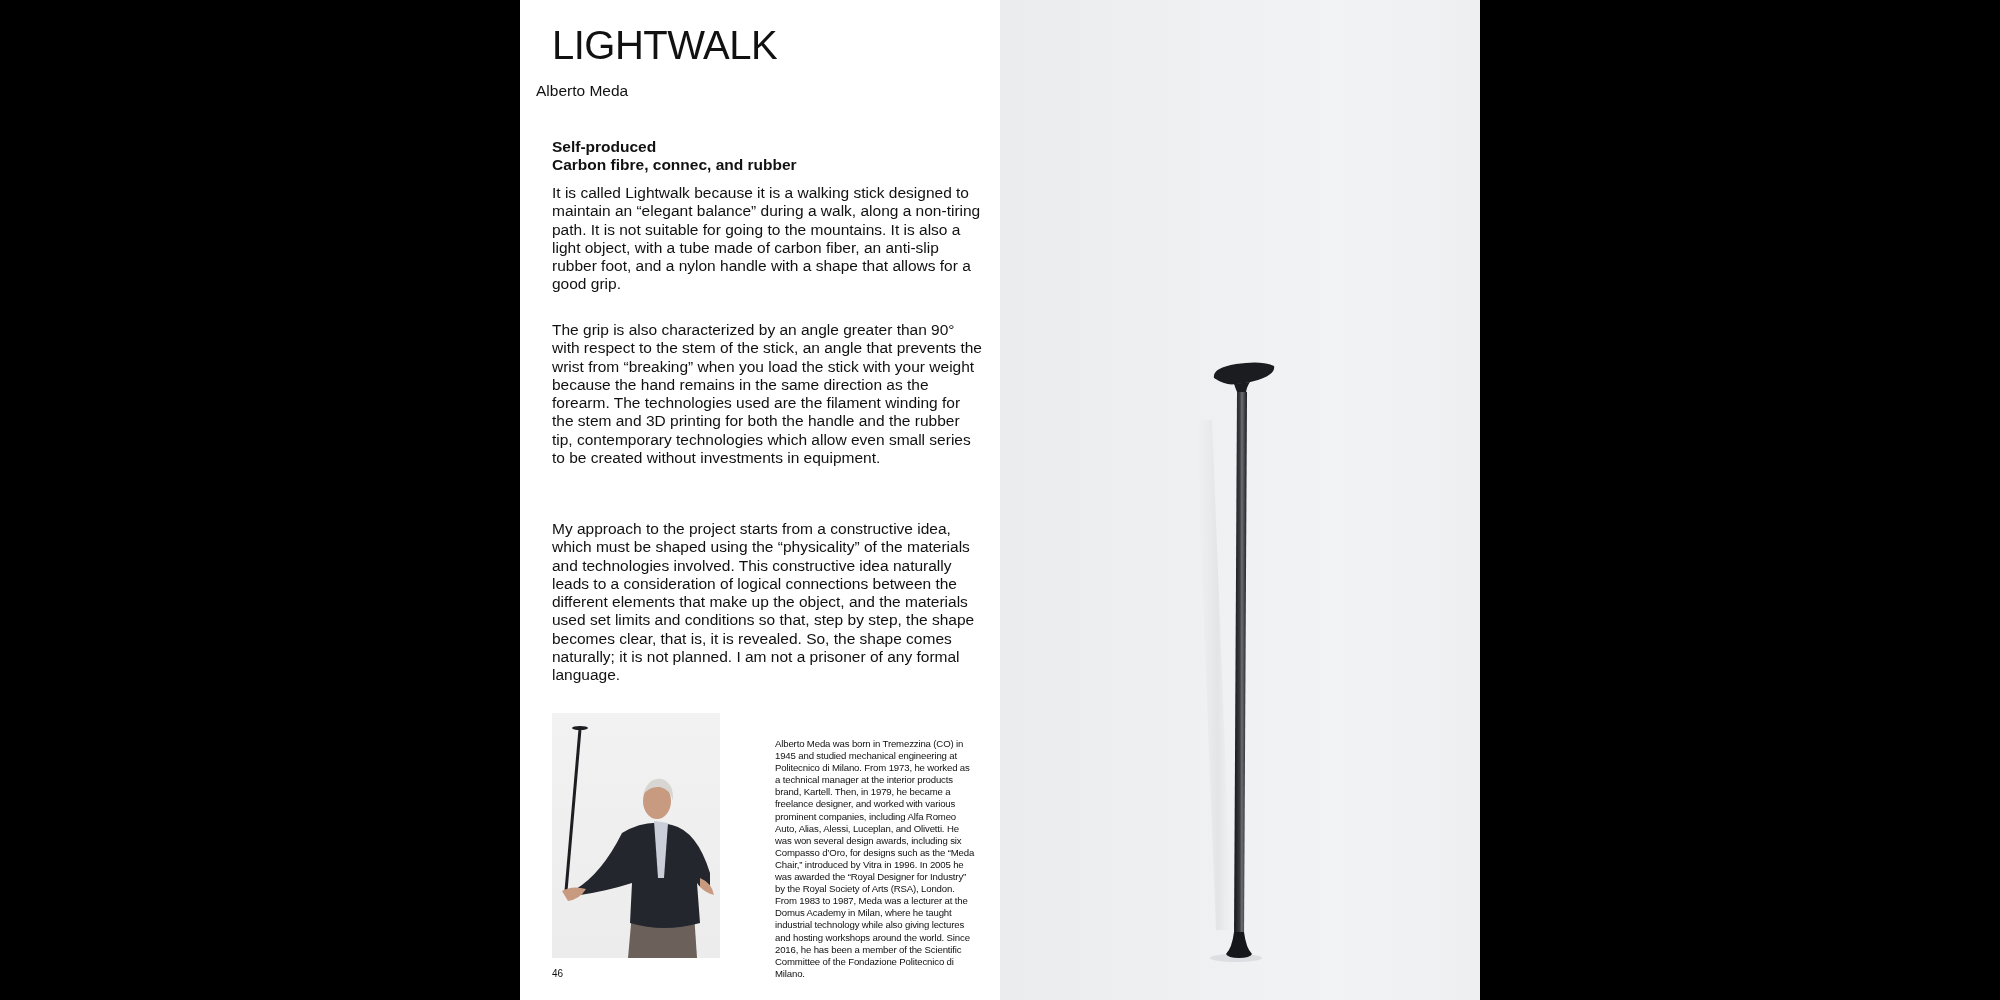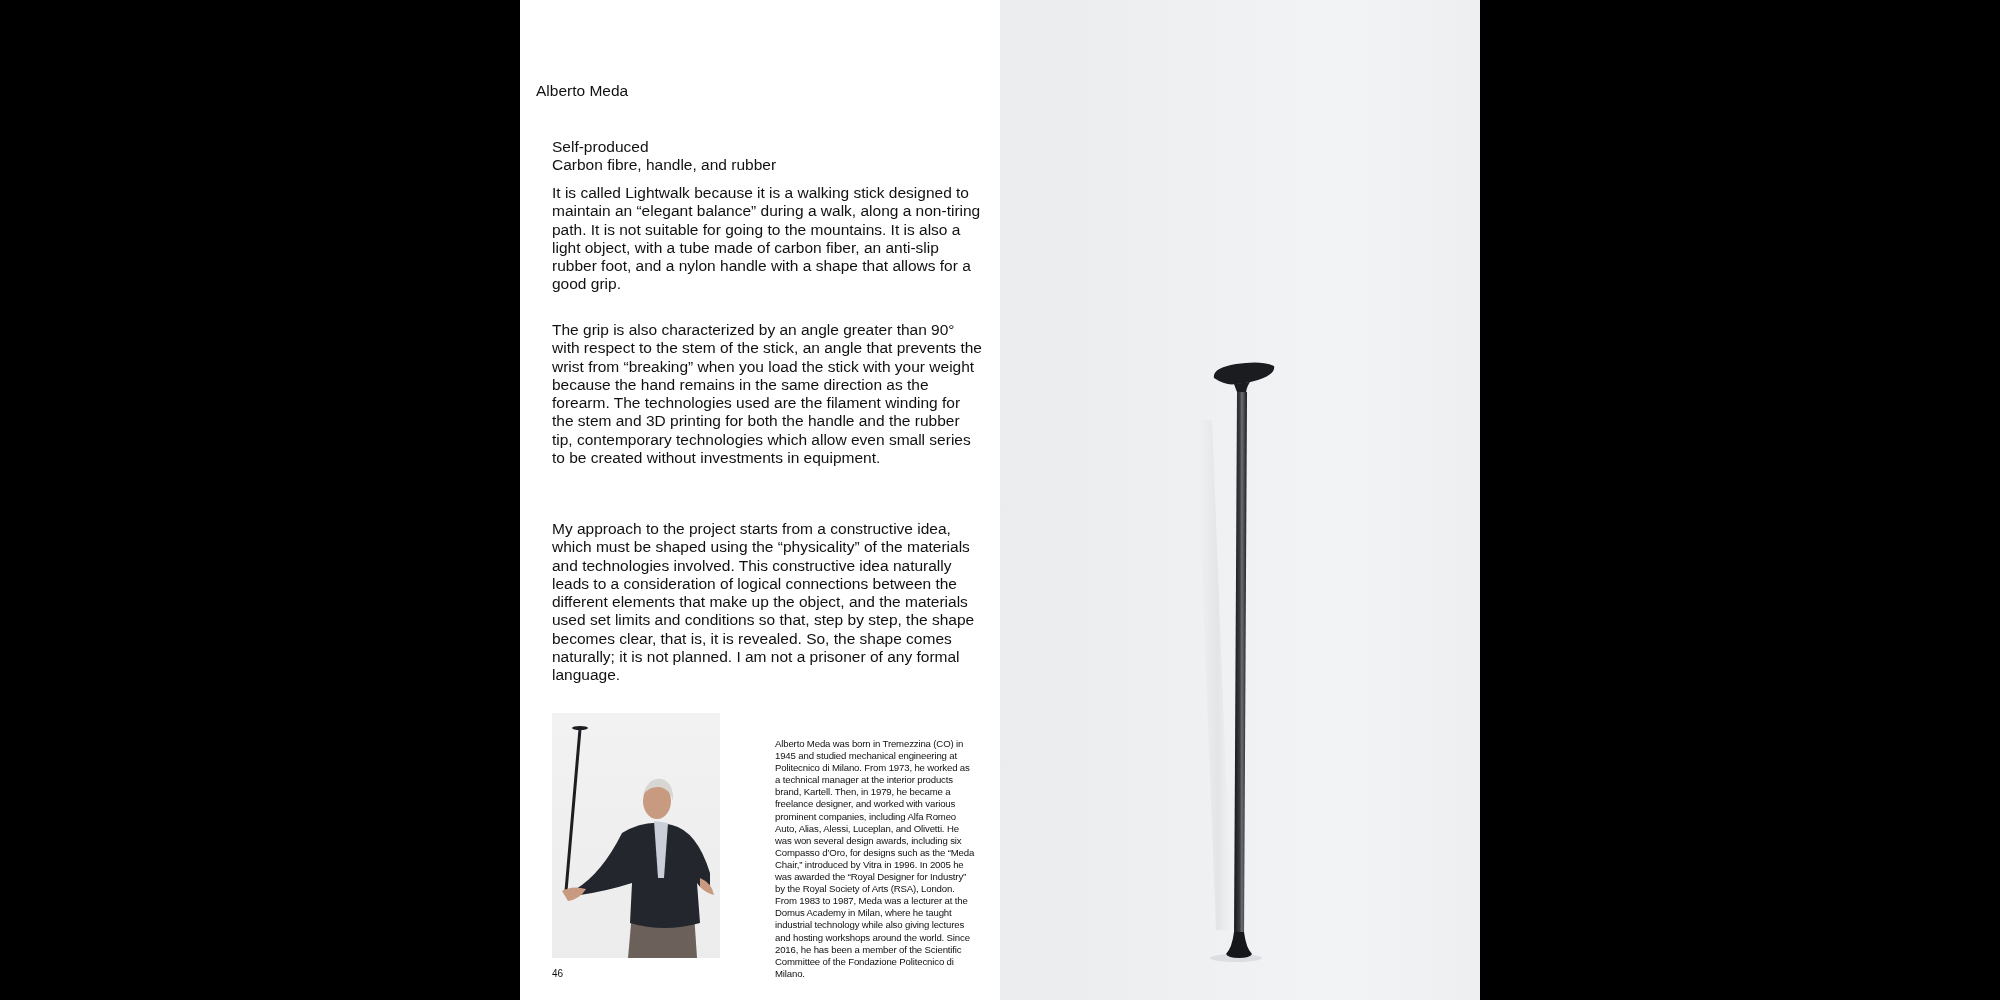--- a/index.html
+++ b/index.html
@@ -50,21 +50,21 @@
       font-size: 15.5px;
       line-height: 19px;
     }
     .meta {
       position: absolute;
       left: 32px;
       top: 138px;
       font-size: 15.5px;
       line-height: 18.3px;
     }
-    .meta div { margin: 0; }
+    .meta div { margin: 0; font-weight: bold; }
     .body-text {
       position: absolute;
       left: 32px;
       width: 432px;
       font-size: 15.5px;
       line-height: 18.3px;
       margin: 0;
     }
     .p1 { top: 184px; }
     .p2 { top: 321px; }
@@ -101,25 +101,26 @@
       left: 0;
       top: 0;
     }
   </style>
 </head>
 <body>
 
 <div class="spread">
 
   <div class="page-left">
+    <h1 class="title">LIGHTWALK</h1>
     <div class="author">Alberto Meda</div>
 
     <div class="meta">
       <div>Self-produced</div>
-      <div>Carbon fibre, handle, and rubber</div>
+      <div>Carbon fibre, connec, and rubber</div>
     </div>
 
     <p class="body-text p1">It is called Lightwalk because it is a walking stick designed to maintain an “elegant balance” during a walk, along a non-tiring path. It is not suitable for going to the mountains. It is also a light object, with a tube made of carbon fiber, an anti-slip rubber foot, and a nylon handle with a shape that allows for a good grip.</p>
     <p class="body-text p2">The grip is also characterized by an angle greater than 90° with respect to the stem of the stick, an angle that pre­vents the wrist from “breaking” when you load the stick with your weight because the hand remains in the same direc­tion as the forearm. The technologies used are the filament winding for the stem and 3D printing for both the handle and the rubber tip, contemporary technologies which allow even small series to be created without investments in equipment.</p>
     <p class="body-text p3">My approach to the project starts from a constructive idea, which must be shaped using the “physicality” of the materials and technologies involved. This constructive idea naturally leads to a consideration of logical connec­tions between the different elements that make up the object, and the materials used set limits and conditions so that, step by step, the shape becomes clear, that is, it is revealed. So, the shape comes naturally; it is not planned. I am not a prisoner of any formal language.</p>
 
     <div class="portrait">
       <svg width="168" height="245" viewBox="0 0 168 245">
 
         <ellipse cx="28" cy="15" rx="8" ry="2" fill="#1e1e22"></ellipse>

